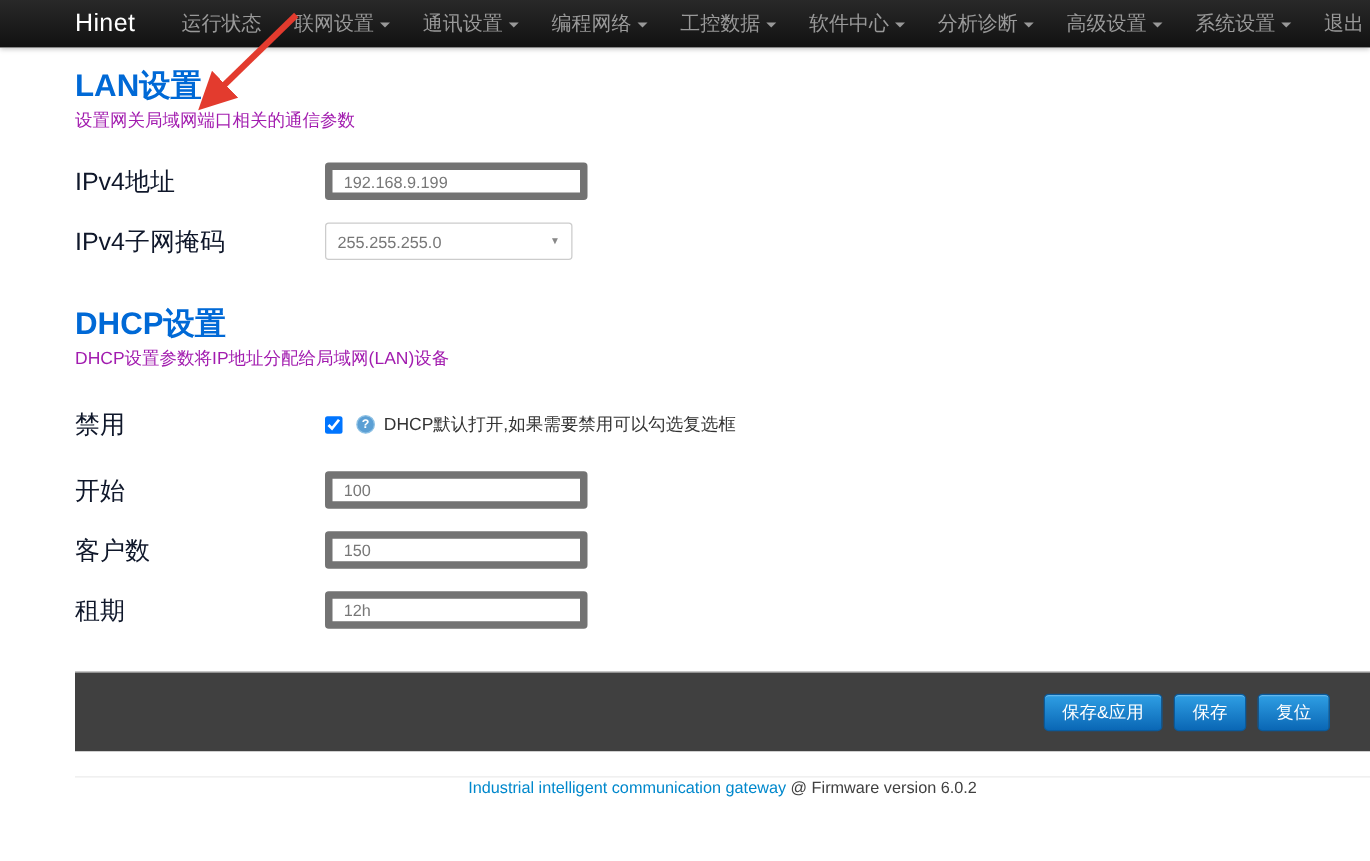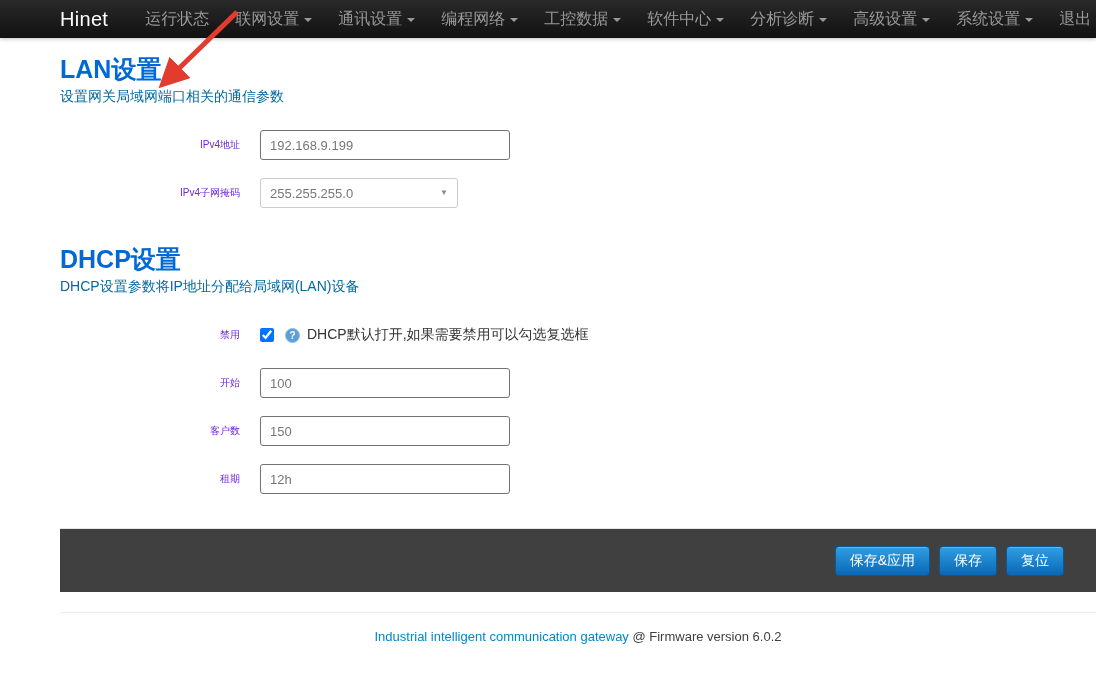--- a/index.html
+++ b/index.html
@@ -13,25 +13,25 @@
   .brand { color:#fff; font-size:20px; font-weight:normal; margin-right:24px; letter-spacing:.3px; }
   .nav-item { color:#999; font-size:16px; padding:0 13px; height:38px;
     display:flex; align-items:center; gap:5px; text-decoration:none; cursor:pointer; white-space:nowrap; }
   .caret { width:0; height:0; border-left:4px solid transparent; border-right:4px solid transparent;
     border-top:4px solid #999; display:inline-block; margin-top:2px; }
 
   
   .content { padding-left:60px; position:relative; z-index:1; }
   .section-title { color:#0069d6; font-size:25px; font-weight:bold; line-height:30px; margin:16px 0 4px; }
   .section-title.dhcp { margin-top:36px; }
-  .section-sub { font-size:14px; color:#0369a1; margin:0 0 24px; }
+  .section-sub { font-size:14px; color:#a21caf; margin:0 0 24px; }
 
   .form-row { display:flex; align-items:center; margin-bottom:18px; }
-  .form-label { width:180px; flex:none; text-align:right; margin-right:20px; font-size:10px; color:#6d28d9; }
-  .text-input { width:250px; height:30px; border:1px solid #737373; border-radius:3px;
+  .form-label { width:180px; flex:none; text-align:left; margin-right:20px; font-size:20px; color:#0f172a; }
+  .text-input { width:210px; height:30px; border:6px solid #737373; border-radius:3px;
     font-size:13px; color:#777; padding:0 9px; background:#fff; outline:none;
     font-family:"Liberation Sans","DejaVu Sans",sans-serif; }
   .select-box { width:198px; height:30px; border:1px solid #ccc; border-radius:3px;
     background:#fff; display:flex; align-items:center; justify-content:space-between;
     padding:0 9px; font-size:13px; color:#777; cursor:pointer; }
   .select-caret { color:#888; font-size:8px; line-height:1; }
 
   .check-row { display:flex; align-items:center; margin:30px 0 24px; }
   .checkbox { width:14px; height:14px; cursor:pointer; }
   .help-icon { width:15px; height:15px; border-radius:50%; background:#5b9fd4;
@@ -40,21 +40,21 @@
   .hint-text { font-size:14px; color:#333; }
 
   
   .action-bar { margin-top:34px; height:64px; background:#404040; border-top:1px solid #e4e4e4;
     display:flex; align-items:center; justify-content:flex-end; gap:9px; padding-right:32px; }
   .btn { height:30px; padding:0 14px; border:1px solid #0a5a9b; border-radius:4px;
     background:linear-gradient(#2f9fe4,#0a67b5); color:#fff; font-size:14px; cursor:pointer;
     font-family:"Liberation Sans","DejaVu Sans",sans-serif; box-shadow:inset 0 1px 0 rgba(255,255,255,.25); }
 
   
-  .page-footer { border-top:1px solid #ececec; margin-top:20px; padding-top:16px;
+  .page-footer { border-top:1px solid #ececec; margin-top:20px; 
     text-align:center; font-size:13px; color:#404040; }
   .footer-link { color:#0088cc; text-decoration:none; cursor:pointer; }
 
   
   .annot-arrow { position:absolute; left:128px; top:4px; z-index:3; pointer-events:none; }
 </style>
 </head>
 <body>
 
 <div class="navbar">

